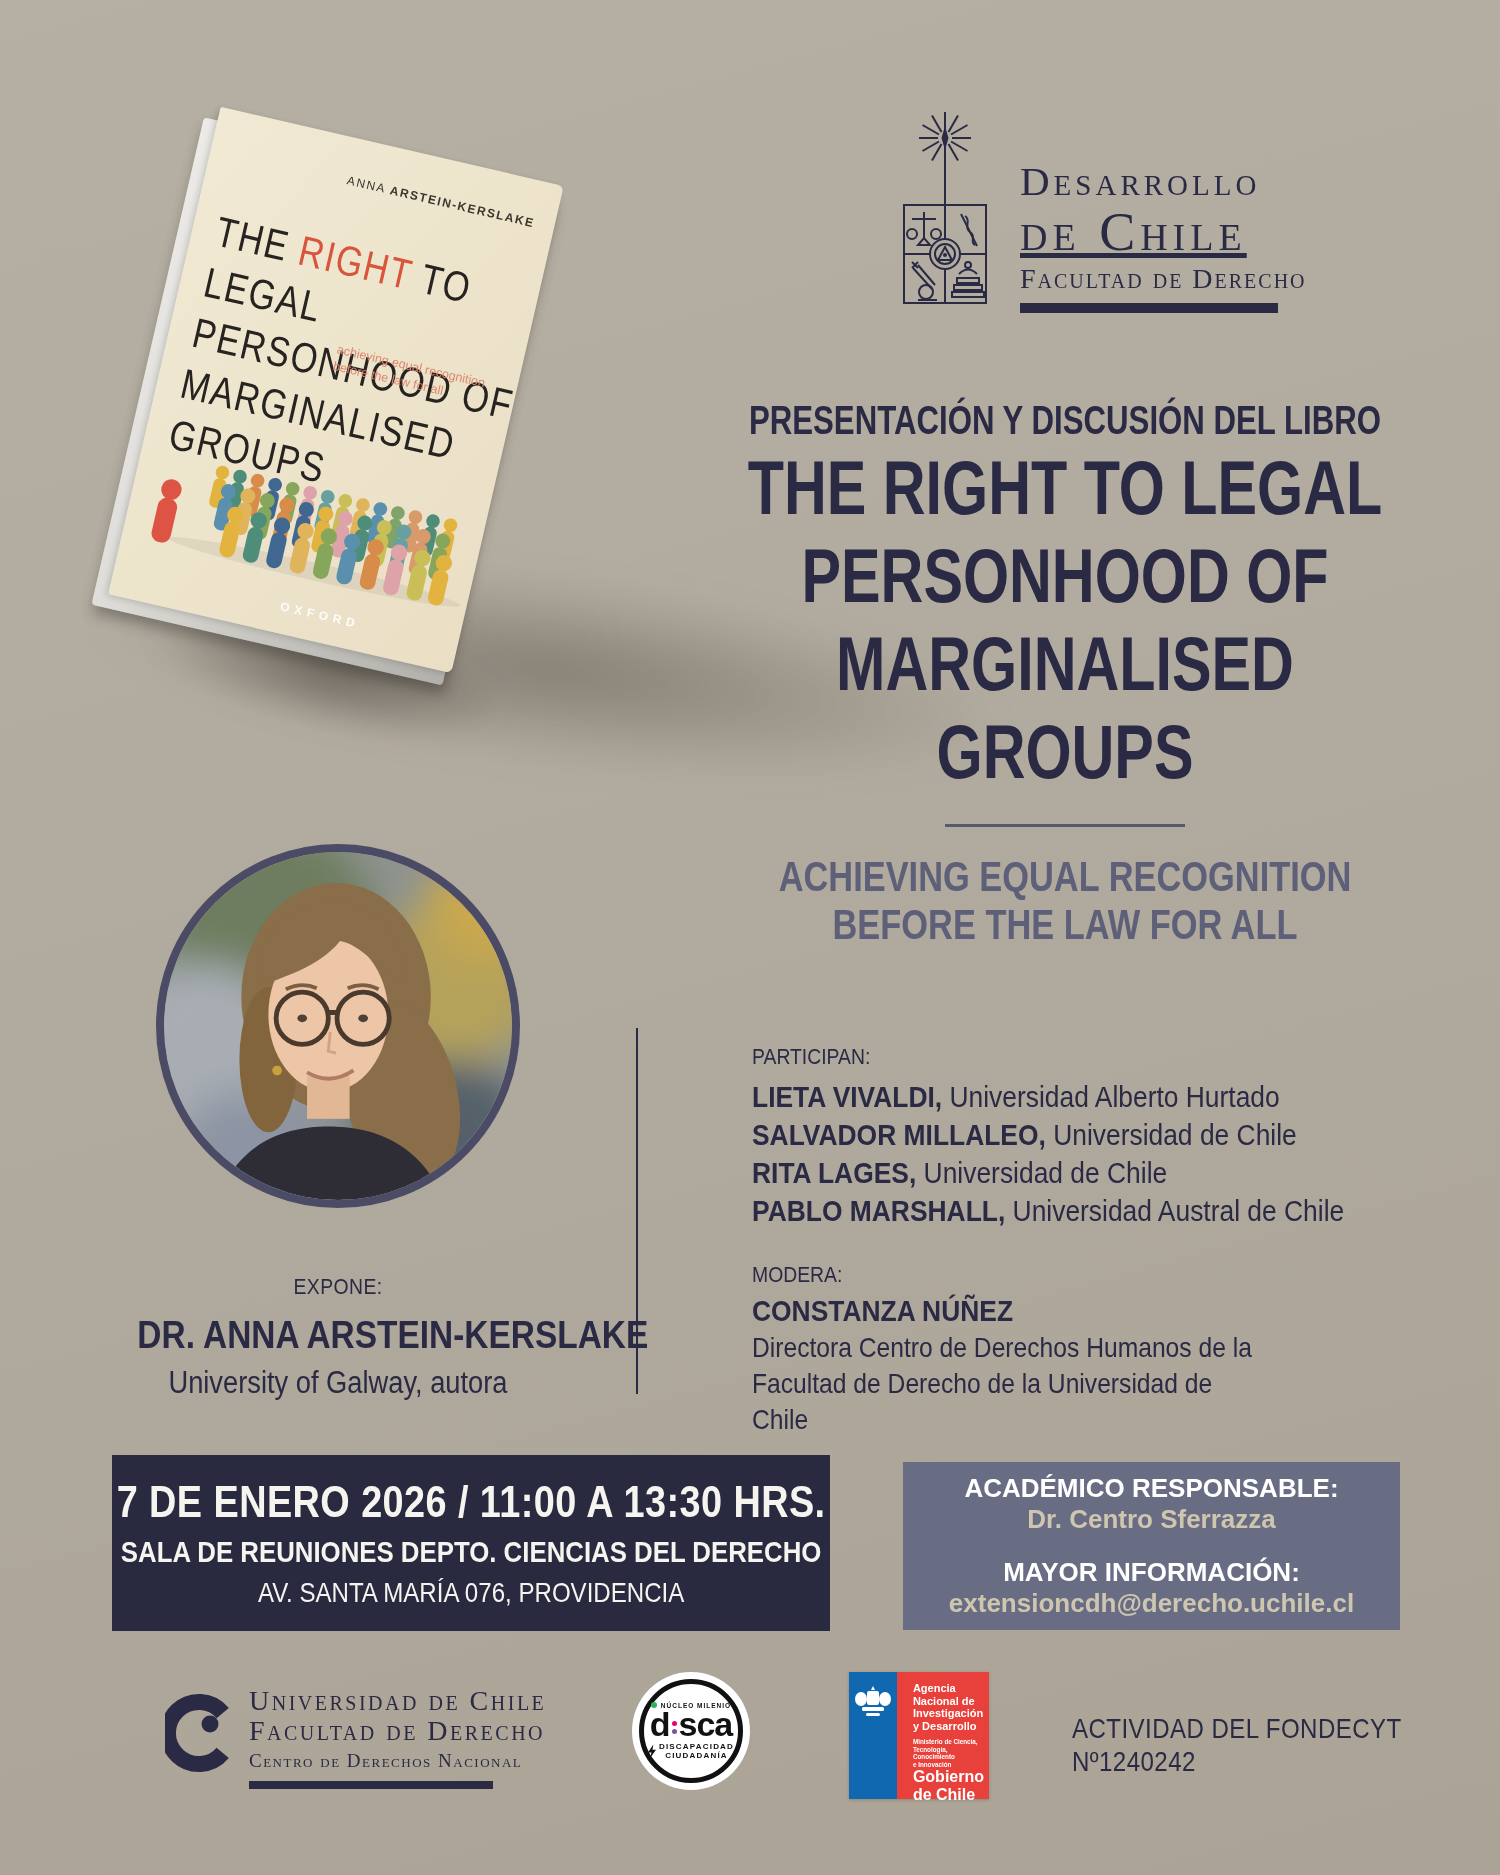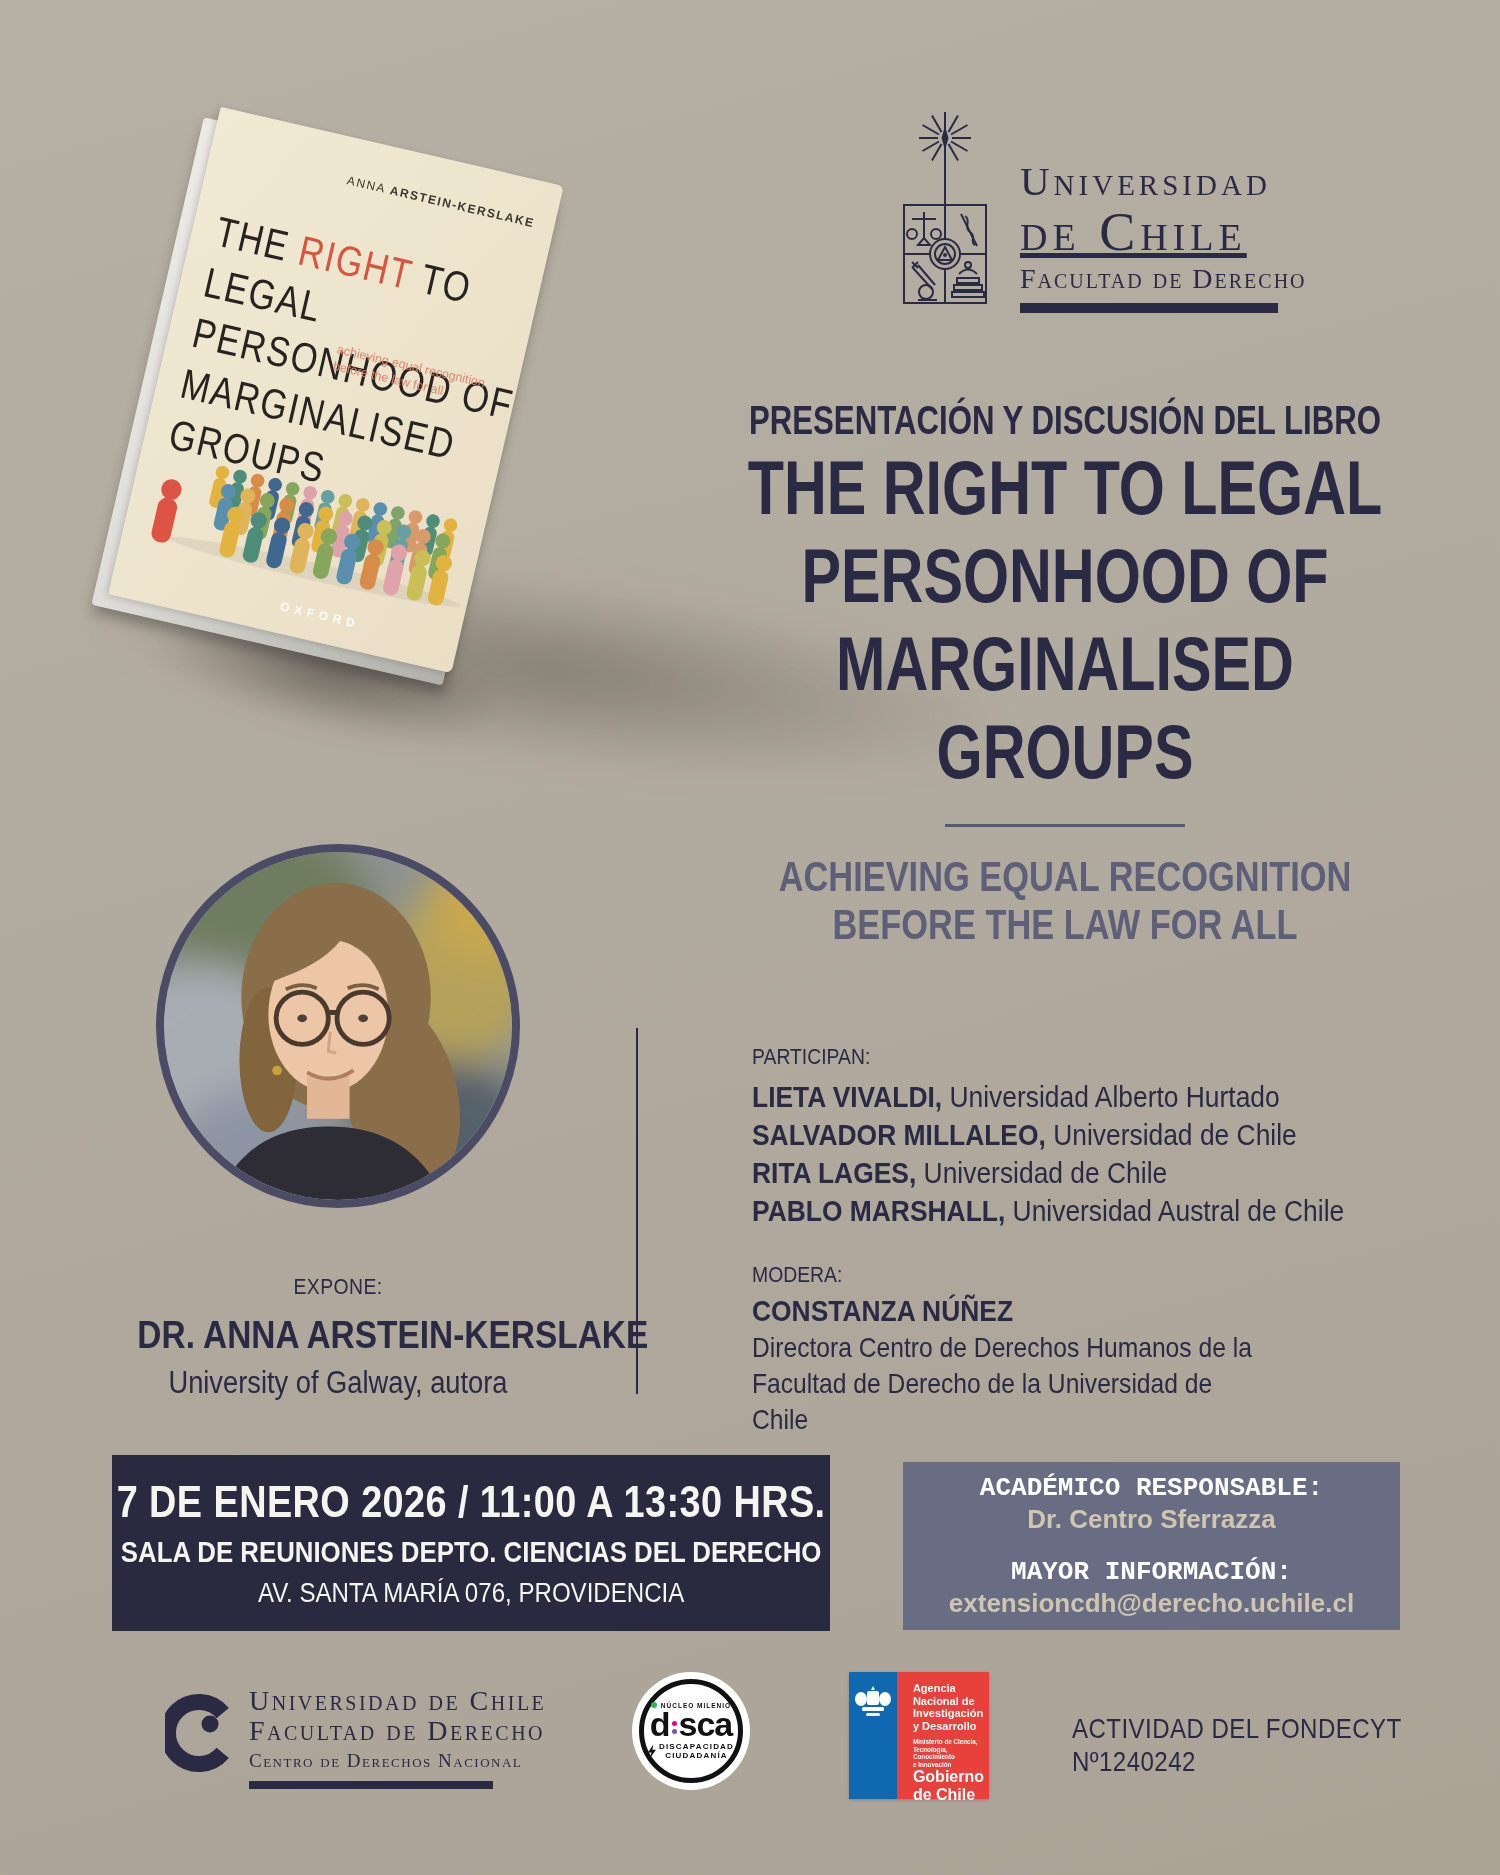--- a/index.html
+++ b/index.html
@@ -76,21 +76,21 @@
 
   
   .datebar { position:absolute; left:112px; top:1455px; width:718px; height:176px; background:#292940;
     display:flex; align-items:center; justify-content:center; }
   .db-inner { text-align:center; color:#f6f4ef; transform:scaleX(0.86); white-space:nowrap; }
   .db-l1 { font-size:44px; font-weight:bold; letter-spacing:0.5px; }
   .db-l2 { font-size:30px; font-weight:bold; margin-top:8px; }
   .db-l3 { font-size:28px; font-weight:400; margin-top:8px; }
   .infobox { position:absolute; left:903px; top:1462px; width:497px; height:168px; background:#696d83;
     display:flex; flex-direction:column; justify-content:center; align-items:center; text-align:center; }
-  .ib-label { color:#ffffff; font-weight:bold; font-size:26px; line-height:31px;font-family:Liberation Mono, monospace; }
+  .ib-label { color:#ffffff; font-weight:bold; font-size:26px; line-height:31px; }
   .ib-value { color:#cfc6b0; font-weight:bold; font-size:26px; line-height:31px; }
   .ib-gap { height:22px; }
 
   
   .cdh { position:absolute; left:165px; top:1686px; display:flex; }
   .cdh-text { margin-left:16px; font-family:"Liberation Serif", serif; font-variant:small-caps; color:#2b2a44; }
   .cdh-l1, .cdh-l2 { font-size:28px; letter-spacing:2.5px; line-height:30px; }
   .cdh-l3 { font-size:19px; letter-spacing:1.5px; line-height:24px; margin-top:3px; }
   .cdh-bar { margin-top:8px; width:244px; height:8px; background:#2b2a44; }
 
@@ -228,21 +228,21 @@
       <line x1="38" y1="157" x2="55" y2="177"></line>
     <circle cx="46" cy="184" r="7"></circle>
       <line x1="38" y1="192" x2="57" y2="192"></line>
     <circle cx="88" cy="157" r="3"></circle>
       <path d="M79,166 Q88,157 97,166"></path>
     <rect x="77" y="170" width="22" height="5"></rect>
       <rect x="74" y="177" width="28" height="5"></rect>
       <rect x="72" y="184" width="32" height="5"></rect>
   </svg>
   <div class="uch-word">
-    <div class="u1">Universidad</div>
+    <div class="u1">Desarrollo</div>
     <div class="u2">de Chile</div>
     <div class="u3">Facultad de Derecho</div>
     <div class="u-bar"></div>
   </div>
 
   <div class="kicker">PRESENTACIÓN Y DISCUSIÓN DEL LIBRO</div>
   <div class="etitle">
     <div>THE RIGHT TO LEGAL</div>
     <div>PERSONHOOD OF</div>
     <div>MARGINALISED</div>

